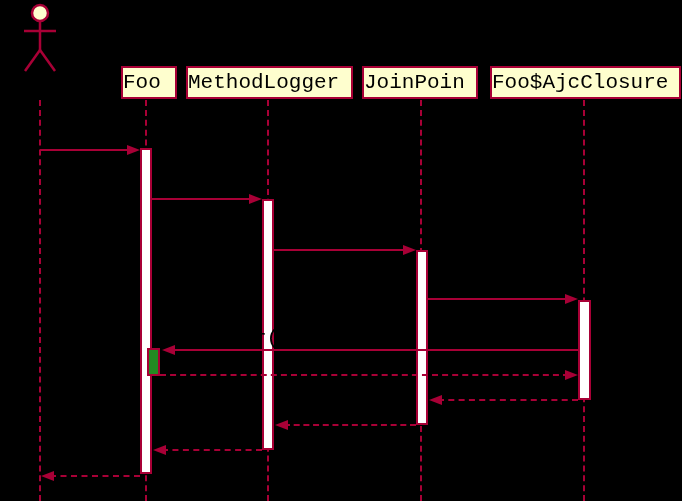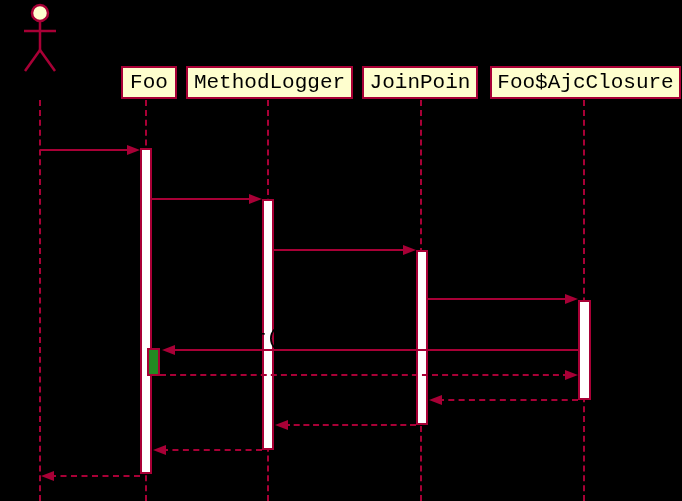--- a/index.html
+++ b/index.html
@@ -9,21 +9,21 @@
   html,body{margin:0;padding:0;}
   body{background:var(--background);}
   .stage{
     position:relative;width:682px;height:501px;background:var(--background);
     overflow:hidden;font-family:"Liberation Mono","DejaVu Sans Mono",monospace;
   }
   
   .pbox{
     position:absolute;top:66px;height:33px;box-sizing:border-box;
     background:var(--box_fill);border:2px solid var(--line);
-    color:var(--text_color);font-size:21px;line-height:29px;text-align:center;
+    color:var(--text_color);font-size:21px;line-height:29px;text-align:left;
     overflow:hidden;white-space:nowrap;z-index:6;
   }
   
   .lifeline{
     position:absolute;top:100px;height:401px;width:0;
     border-left:2px dashed var(--line);z-index:1;
   }
   
   .bar{
     position:absolute;box-sizing:border-box;background:var(--activation_fill);

